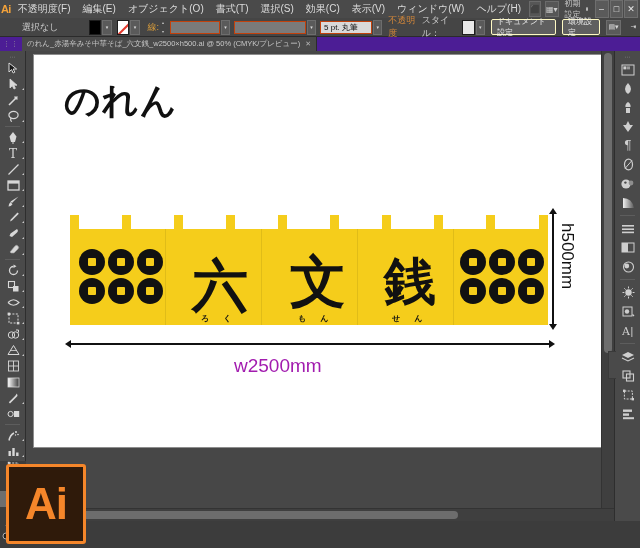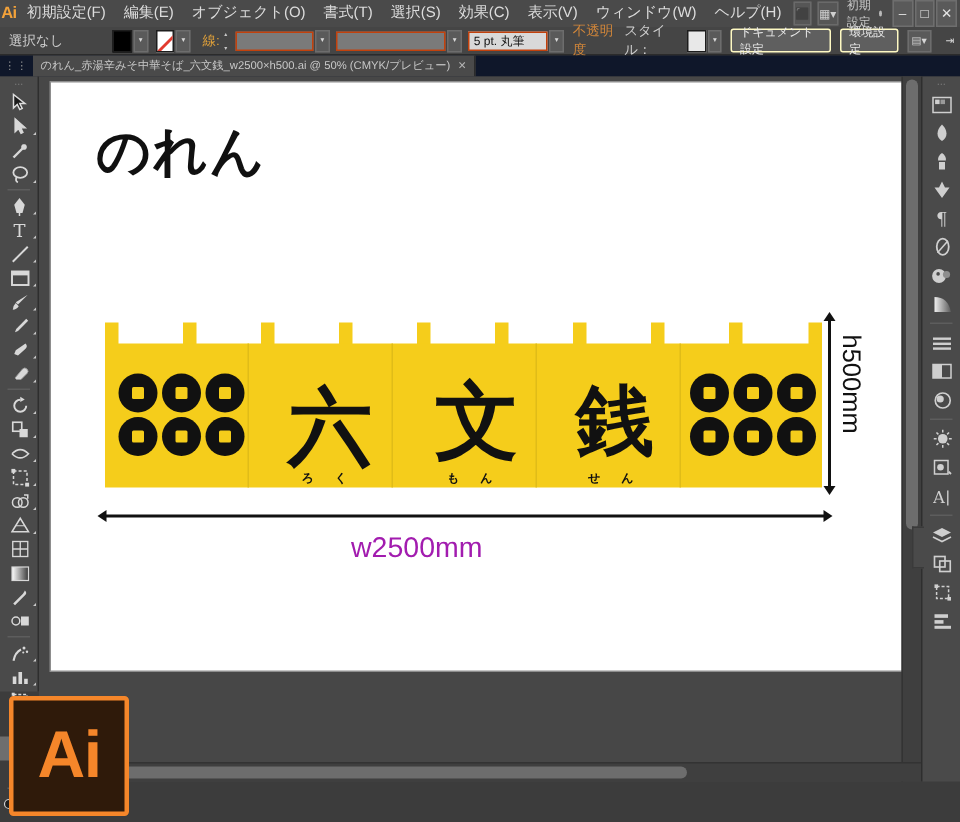--- a/index.html
+++ b/index.html
@@ -23,21 +23,21 @@
      display:flex;align-items:center;justify-content:center;font-size:8px;color:#cfcfcf;}
   .ws-label{font-size:8px;color:#c9c9c9;padding:0 4px;}
   .ws-dot{width:4px;height:4px;border-radius:50%;background:#b9b9b9;margin-right:6px;}
   .wbtn{width:22px;height:16px;background:#5a5a5a;border:1px solid #6e6e6e;margin-left:1px;
      display:flex;align-items:center;justify-content:center;font-size:9px;color:#e6e6e6;}
   .wbtn.close{margin-right:2px;}
 
   
   .ctrlbar{position:absolute;left:0;top:18px;width:640px;height:19px;background:#454545;
     border-bottom:1px solid #2b2b2b;display:flex;align-items:center;padding-left:6px;box-sizing:border-box;}
-  .ctrl-sel{font-size:9px;color:#cfcfcf;width:82px;}
+  .ctrl-sel{font-size:9px;color:#cfcfcf;width:82px;margin-left:16px;}
   .swatch{width:13px;height:13px;border:1px solid #1d1d1d;background:#000;}
   .swatch.none{background:#fff;position:relative;overflow:hidden;}
   .swatch.none:after{content:"";position:absolute;left:-3px;top:5px;width:22px;height:2px;
     background:#e23a2e;transform:rotate(-45deg);}
   .swatch.white{background:#e8e8e8;}
   .mini-arrow{width:9px;height:13px;background:#5a5a5a;border:1px solid #6d6d6d;margin-left:1px;
     display:flex;align-items:center;justify-content:center;font-size:5px;color:#d8d8d8;}
   .ctrl-label{font-size:9px;color:#e0a13a;margin:0 3px 0 8px;}
   .ctrl-label.plain{color:#cfcfcf;}
   .stepper{width:8px;height:13px;display:flex;flex-direction:column;justify-content:space-between;margin-right:1px;}
@@ -47,21 +47,21 @@
   .field.wide{width:60px;}
   .field.wide2{width:86px;}
   .field.brush{width:62px;background:#d9d9d9;color:#111;}
   .opacity-lbl{color:#d1863a;font-size:9px;margin-left:6px;}
   .btn{height:14px;background:#5f5f5f;border:1px solid #fef9c3;border-radius:2px;
     padding:0 5px;display:flex;align-items:center;font-size:8px;color:#eaeaea;margin-left:6px;}
   .ctrl-dd{width:16px;height:13px;background:#5a5a5a;border:1px solid #6d6d6d;margin-left:6px;
     display:flex;align-items:center;justify-content:center;font-size:7px;}
 
   
-  .tabbar{position:absolute;left:0;top:37px;width:640px;height:14px;background:#0f172a;
+  .tabbar{position:absolute;left:0;top:37px;width:640px;height:14px;background:#4c1d95;
      display:flex;align-items:flex-end;}
   .tab-grip{width:22px;height:14px;display:flex;align-items:center;justify-content:center;
     font-size:7px;color:#9a9a9a;letter-spacing:1px;}
   .doc-tab{height:14px;background:#4a4a4a;display:flex;align-items:center;padding:0 5px;
     font-size:7.5px;color:#c8c8c8;white-space:nowrap;overflow:hidden;max-width:500px;
     border-right:1px solid #2b2b2b;}
   .doc-tab .x{margin-left:5px;font-size:7px;color:#b4b4b4;}
 
   
   .toolbar{position:absolute;left:0;top:51px;width:26px;height:410px;background:#4a4a4a;
@@ -150,21 +150,21 @@
   .ai-splash span{font-size:44px;font-weight:bold;color:#f5862a;letter-spacing:-1px;
     font-family:"Liberation Sans",sans-serif;line-height:1;}
 </style>
 </head>
 <body>
 
 <div class="app">
 
   <div class="menubar">
     <div class="ai-badge">Ai</div>
-    <div class="menu-item">初期設定(F)</div>
+    <div class="menu-item">不透明度(F)</div>
     <div class="menu-item">編集(E)</div>
     <div class="menu-item">オブジェクト(O)</div>
     <div class="menu-item">書式(T)</div>
     <div class="menu-item">選択(S)</div>
     <div class="menu-item">効果(C)</div>
     <div class="menu-item">表示(V)</div>
     <div class="menu-item">ウィンドウ(W)</div>
     <div class="menu-item">ヘルプ(H)</div>
     <div class="mb-icon">⬛</div>
     <div class="mb-icon">▦▾</div>

